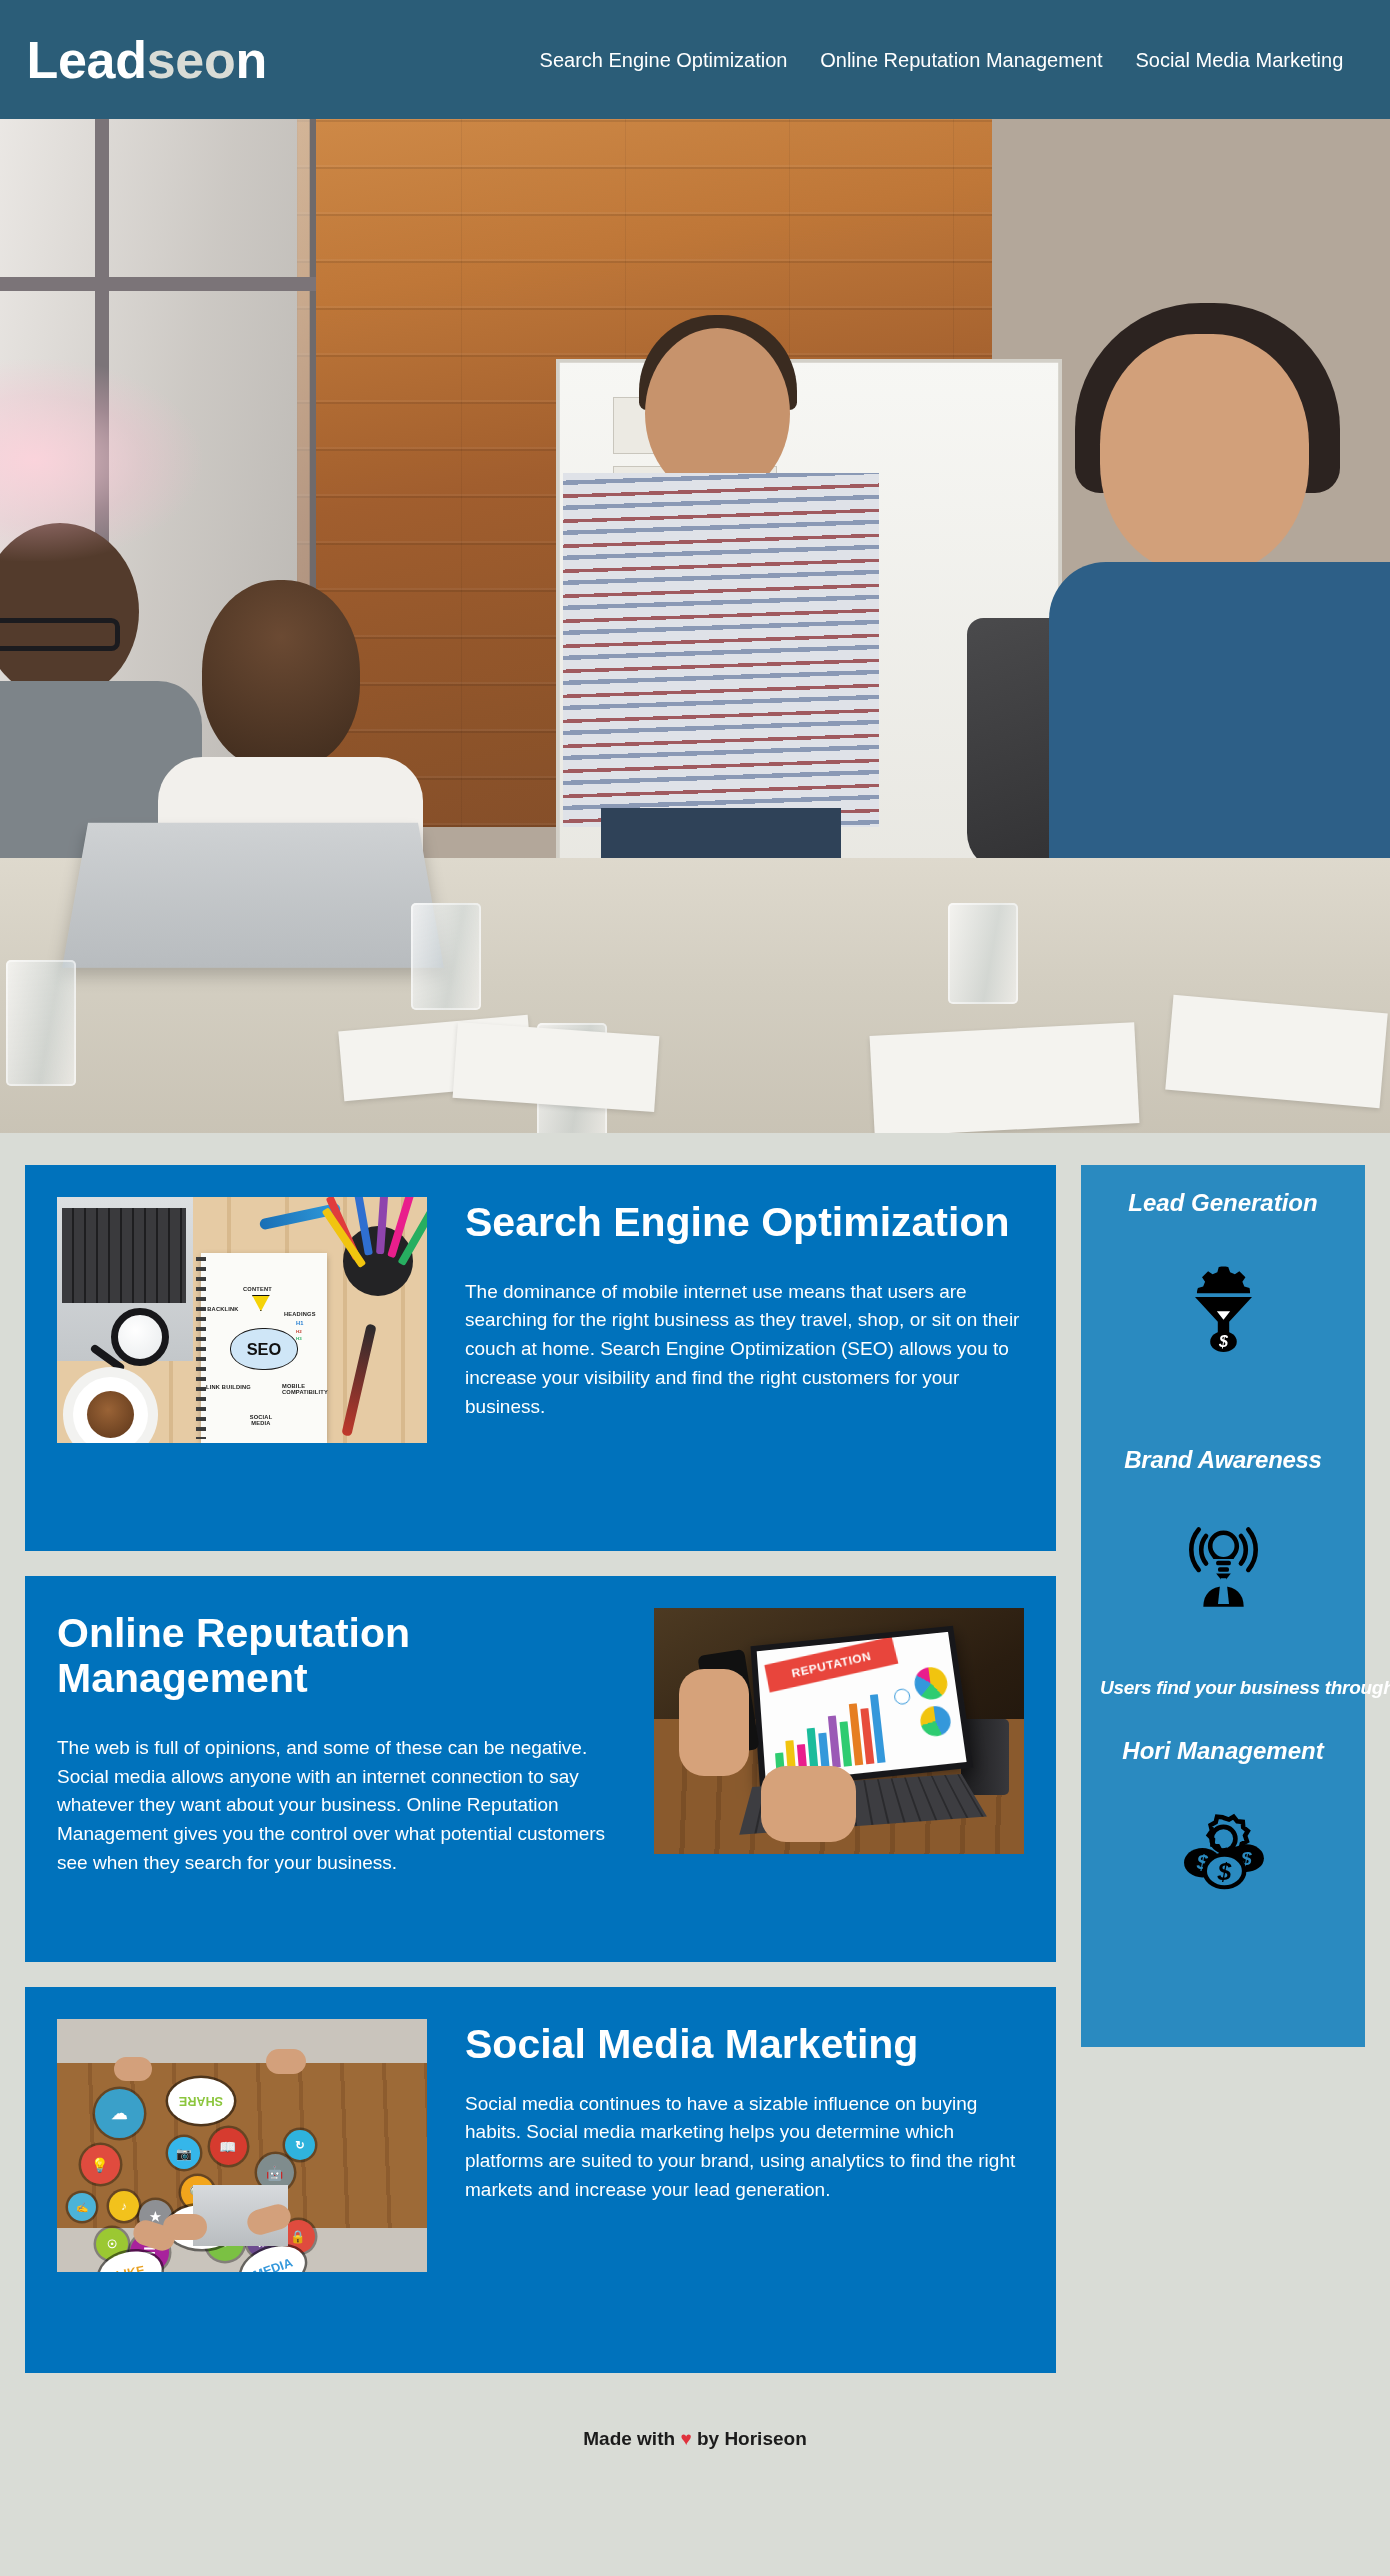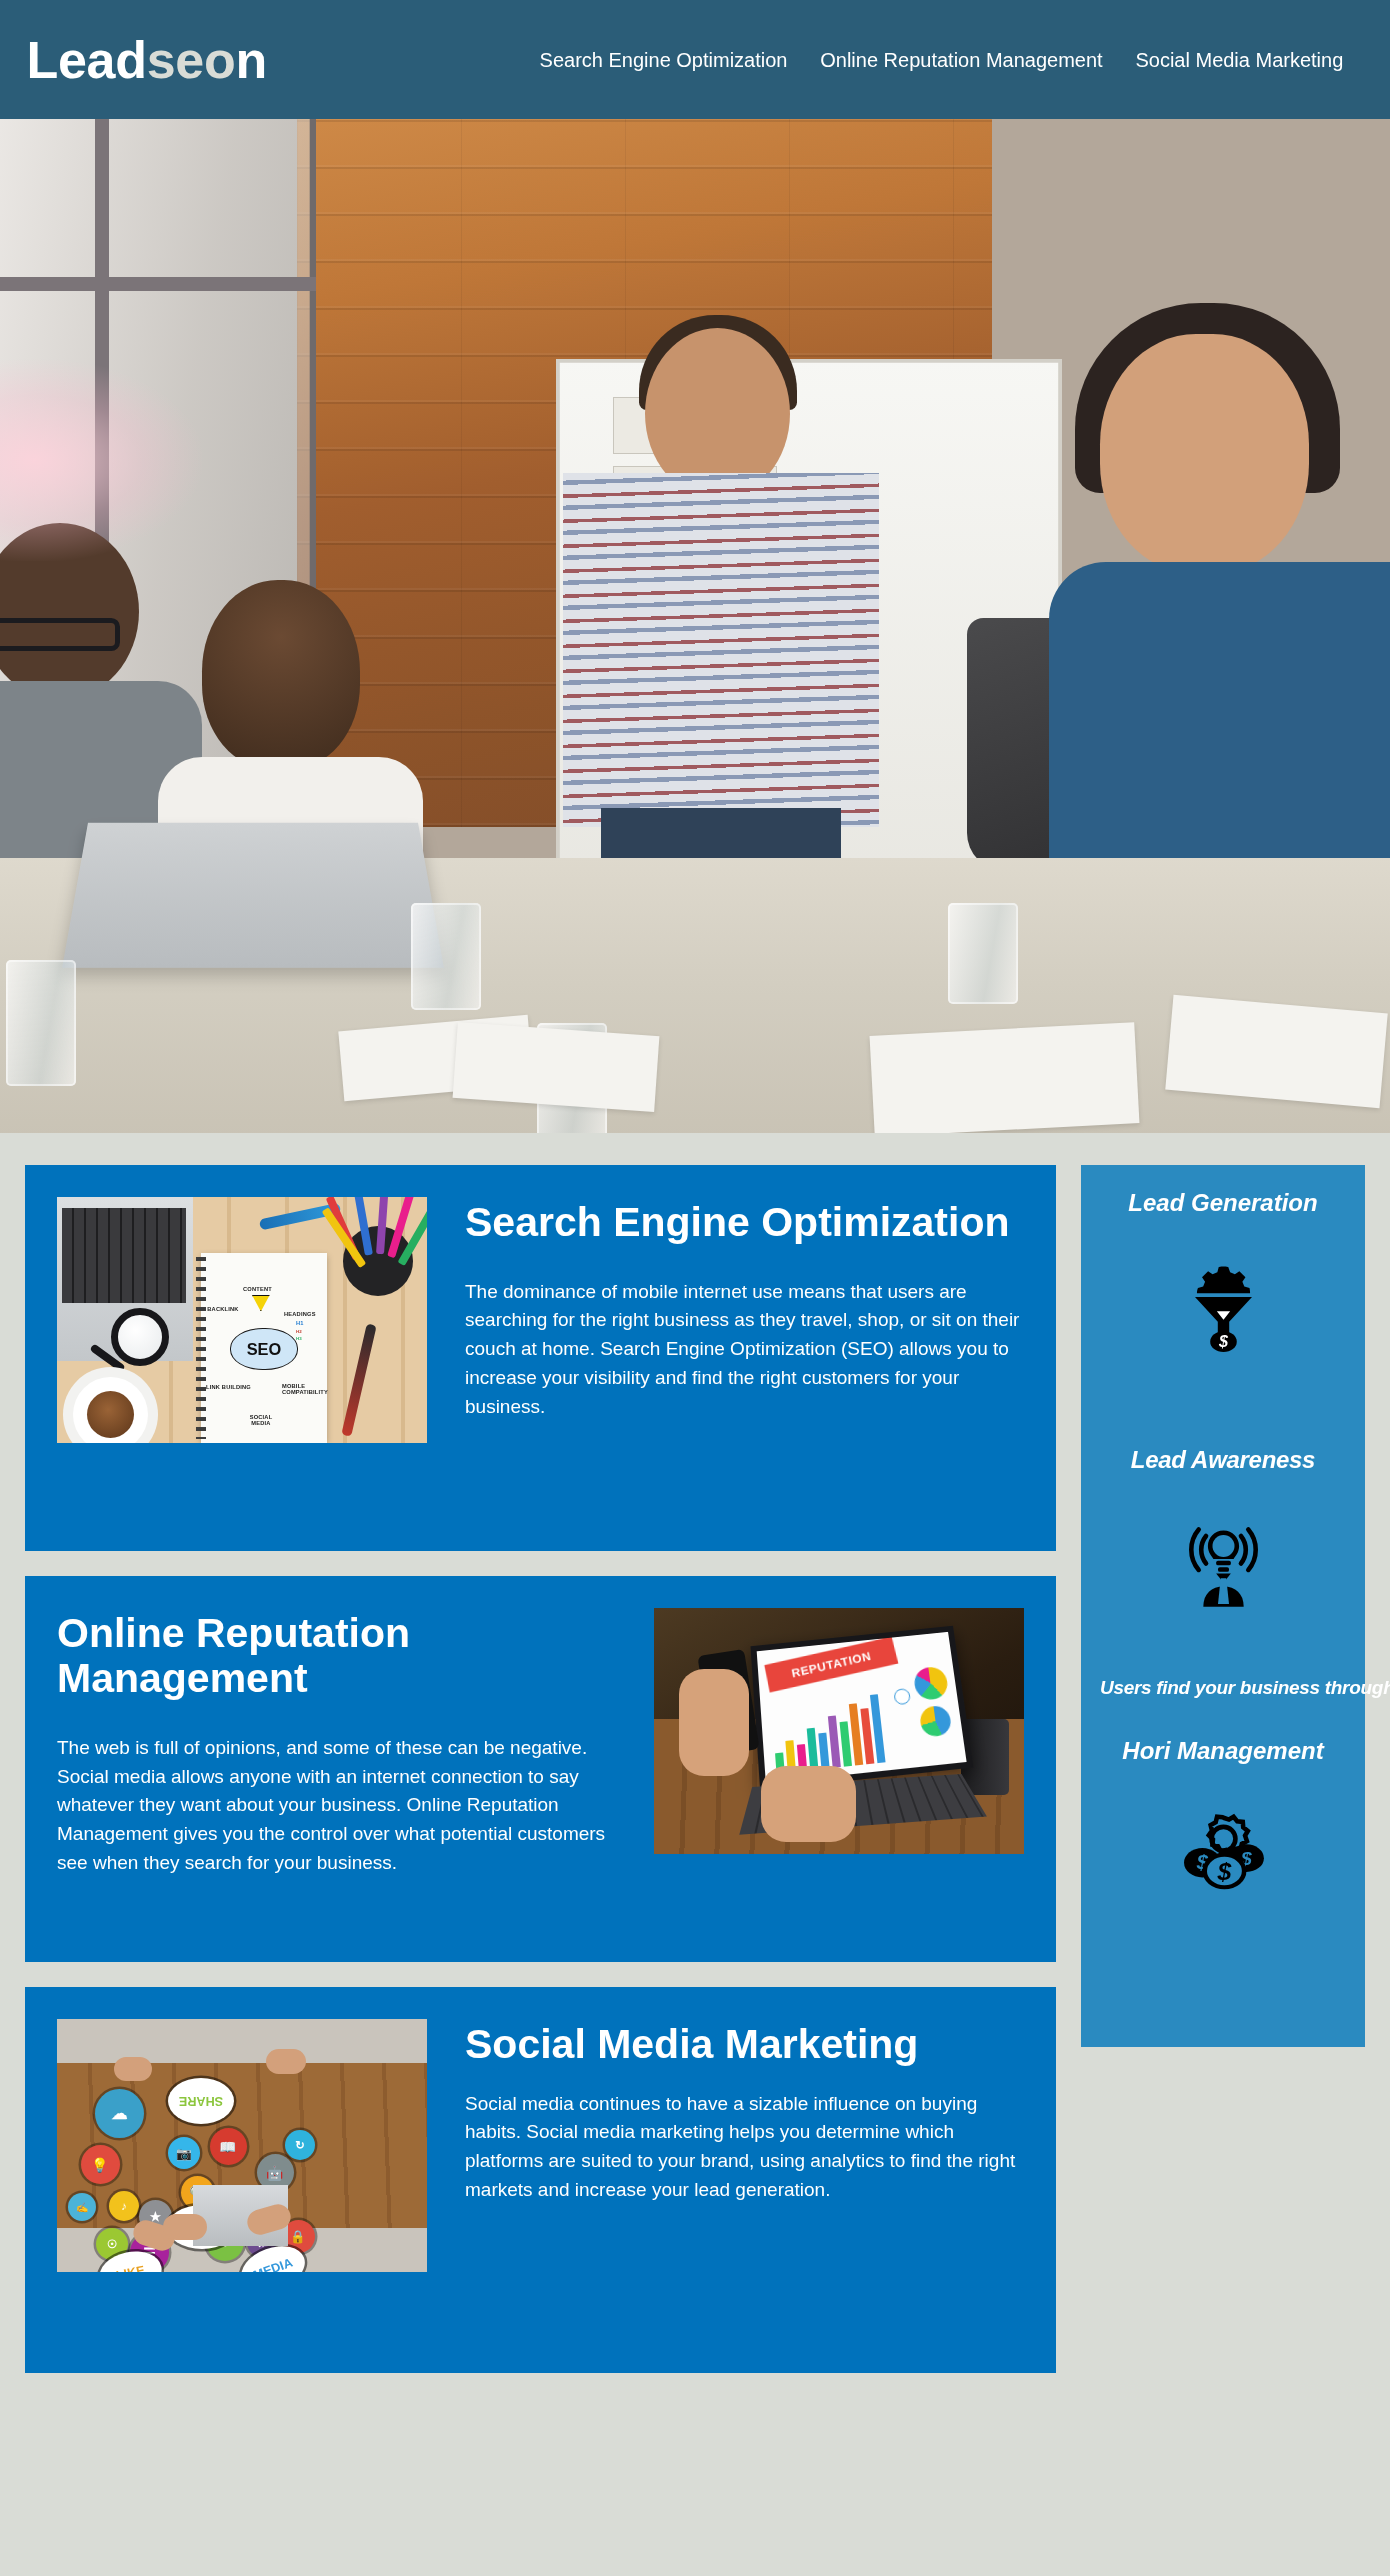--- a/index.html
+++ b/index.html
@@ -522,21 +522,21 @@
           <path fill="#000" d="M50 8c-3 0-5 .5-5 .5l-1.5 5.5-5 2-4.7-3.2-6.4 6.4 3.2 4.7-2 5-5.5 1.5S22 33 22 36h56c0-3-.6-5.6-.6-5.6l-5.5-1.5-2-5 3.2-4.7-6.4-6.4-4.7 3.2-5-2L55 8.5S53 8 50 8z"></path>
           <path fill="#000" d="M20 40h60L56 66v16l-12 8V66z"></path>
           <path fill="#fff" d="M50 44v12h-7l7 9 7-9h-7V44z" transform="translate(0,-1)"></path>
           <ellipse cx="50" cy="87" rx="14" ry="11" fill="#000"></ellipse>
           <text x="50" y="93" font-size="17" font-family="Liberation Sans, sans-serif" font-weight="700" fill="#fff" text-anchor="middle">$</text>
         </svg>
       </div>
     </div>
 
     <div class="benefit brand">
-      <h3 class="benefit-title">Lead Awareness</h3>
+      <h3 class="benefit-title">Brand Awareness</h3>
       <div class="benefit-icon">
         <svg width="101" height="95" viewBox="0 0 110 100" aria-hidden="true">
           <g fill="none" stroke="#000" stroke-width="5" stroke-linecap="round">
             <path d="M36 20a24 24 0 0 0 0 30"></path>
             <path d="M28 13a34 34 0 0 0 0 44"></path>
             <path d="M74 20a24 24 0 0 1 0 30"></path>
             <path d="M82 13a34 34 0 0 1 0 44"></path>
           </g>
           <path fill="#000" d="M55 14c-10 0-17 8-17 17 0 7 4 11 6 14h22c2-3 6-7 6-14 0-9-7-17-17-17z"></path>
           <circle cx="55" cy="31" r="12" fill="#2a8ac0"></circle>
@@ -564,14 +564,15 @@
           <ellipse cx="56" cy="66" rx="19" ry="15.5" fill="#2a8ac0"></ellipse>
           <text x="56" y="76" font-size="27" font-family="Liberation Sans, sans-serif" font-weight="700" fill="#000" text-anchor="middle">$</text>
         </svg>
       </div>
     </div>
 
   </aside>
 </div>
 
 <footer class="site-footer">
+  <div class="footer-made"><span>Made with </span><span class="footer-heart">♥</span><span> by Horiseon</span></div>
 </footer>
 
 
 </body></html>

